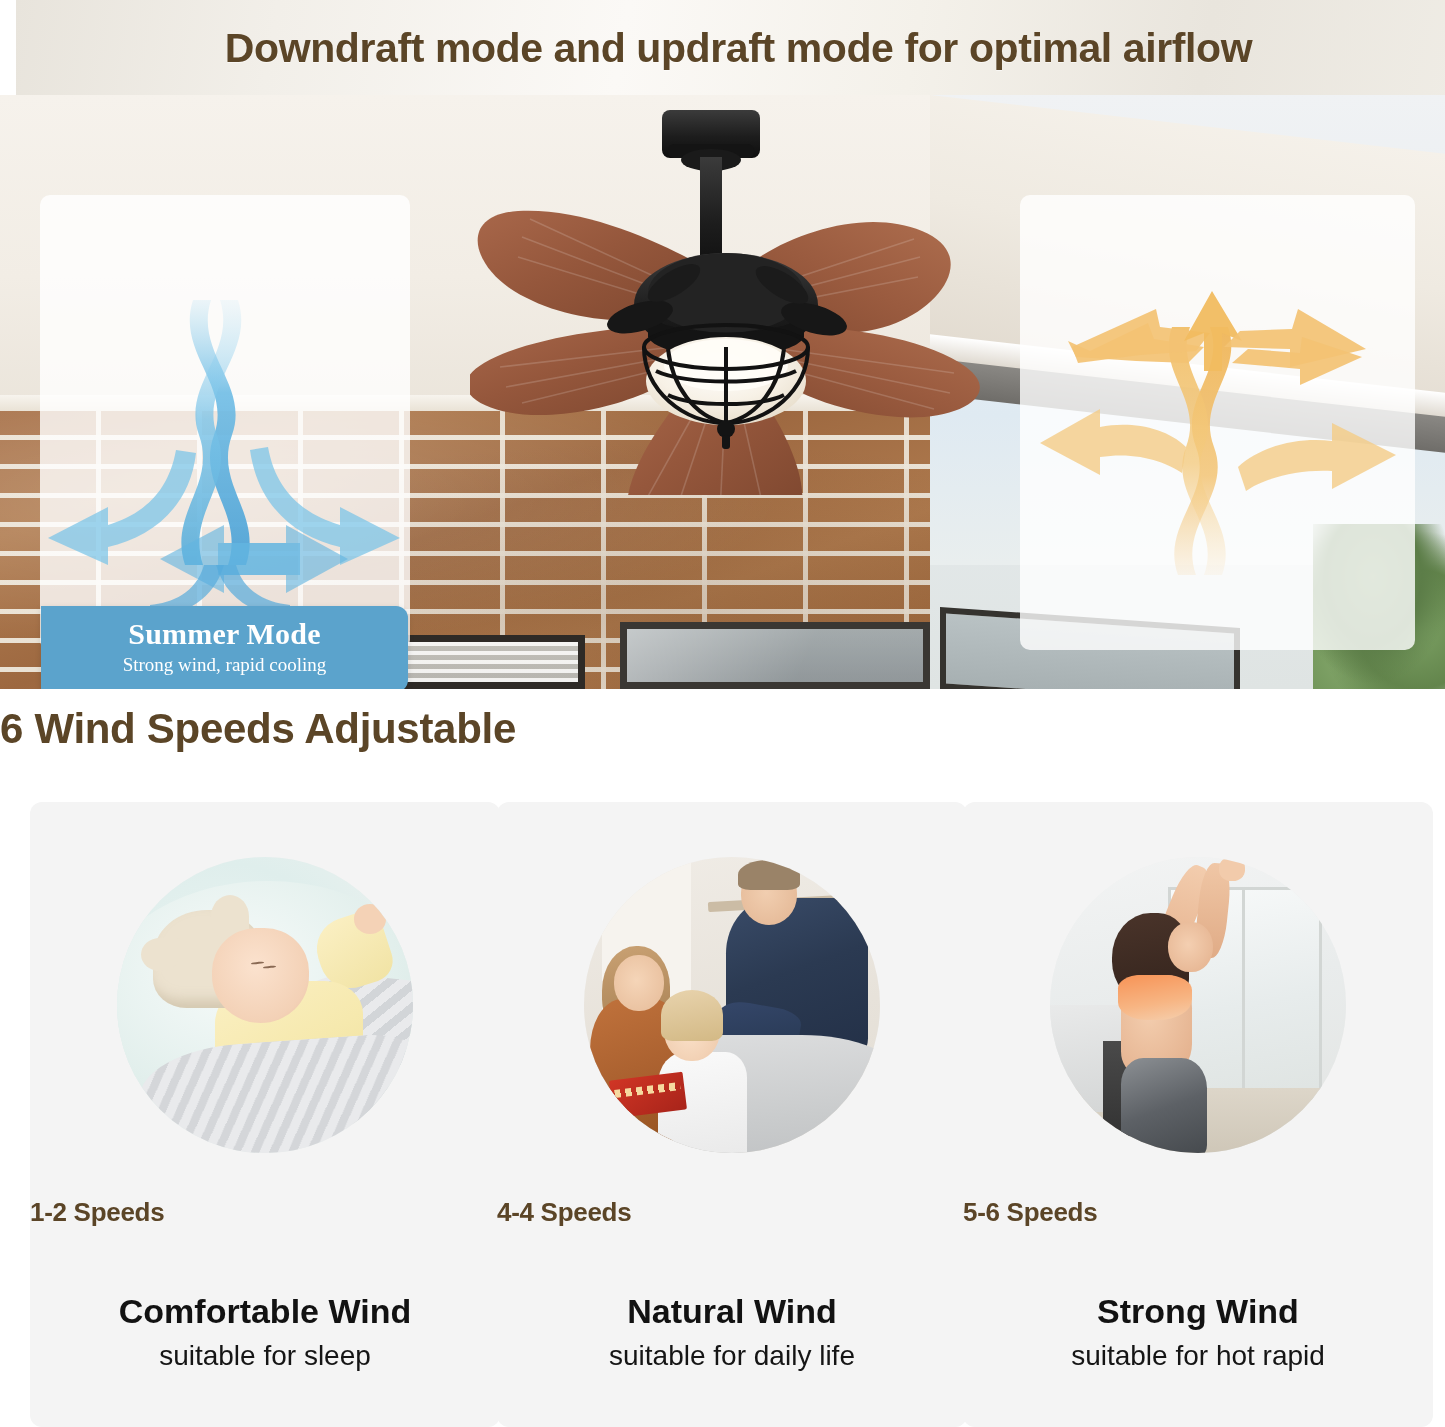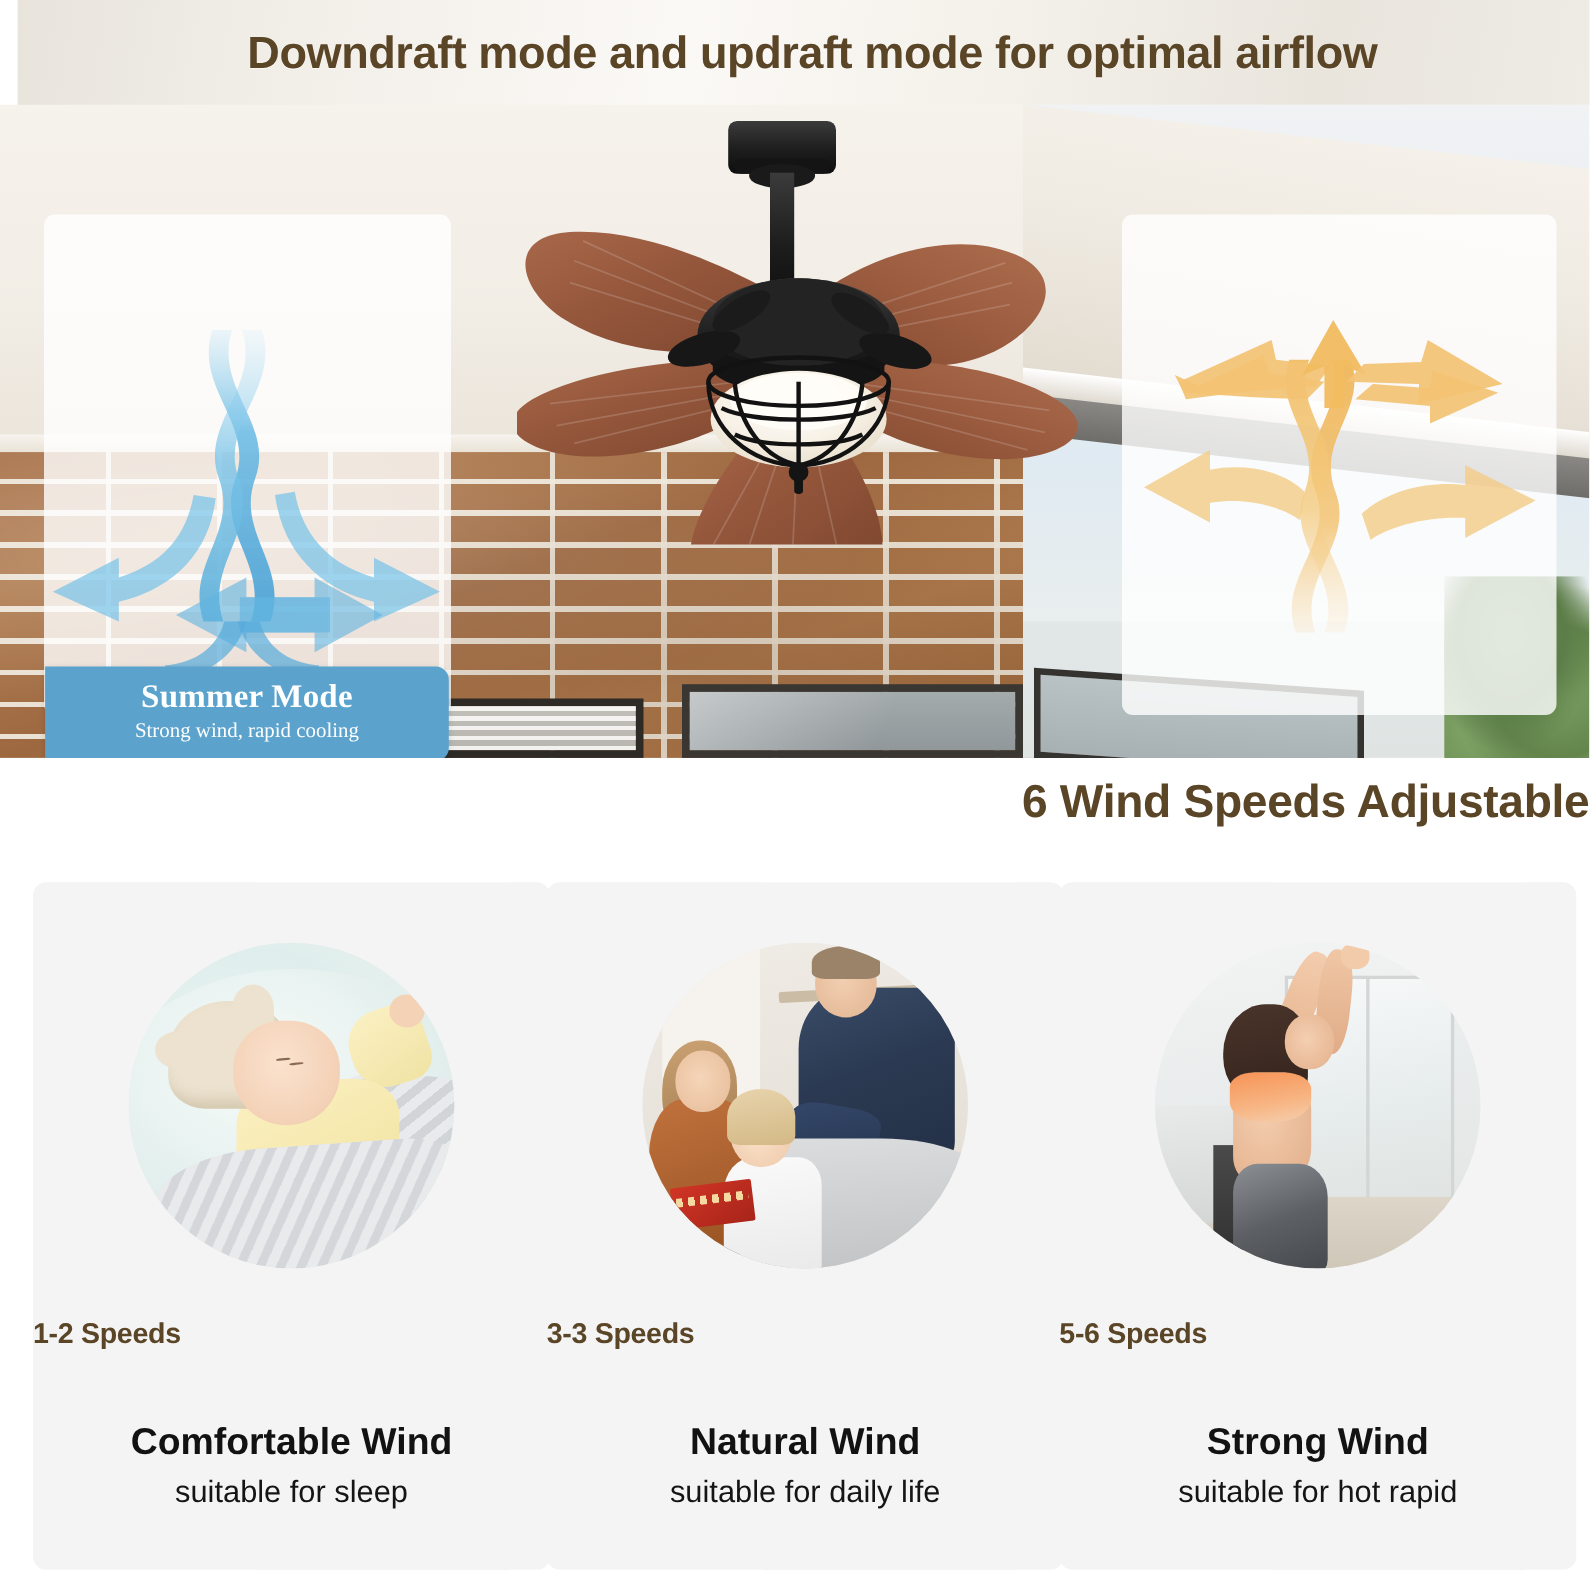--- a/index.html
+++ b/index.html
@@ -154,21 +154,21 @@
   }
   .badge-winter {
     left: 1021px; top: 540px; width: 392px;
     background: #eeab4b; border-radius: 12px 0 0 12px; color: #fdf6e6;
   }
   .badge-winter .badge-sub { color:#fdf3e0; }
 
   
   .section-title {
     position: absolute; left: 0; top: 705px; width: 1445px;
-    text-align: right; font-size: 42px; font-weight: bold; color: #5b4527;
+    text-align: left; font-size: 42px; font-weight: bold; color: #5b4527;
     letter-spacing: -0.3px;
   }
 
   
   .cards { position: absolute; left: 0; top: 802px; width: 1445px; height: 625px; }
   .card {
     position: absolute; top: 0; width: 470px; height: 625px;
     background: #f4f4f4; border-radius: 12px;
   }
   .card-1 { left: 30px; }
@@ -612,21 +612,21 @@
           <div class="fam-sofa"></div>
           <div class="fam-woman-hair"></div>
           <div class="fam-woman-body"></div>
           <div class="fam-woman-head"></div>
           <div class="fam-kid-body"></div>
           <div class="fam-kid-head"></div>
           <div class="fam-kid-hair"></div>
           <div class="fam-book"></div>
         </div>
       </div>
-      <div class="speeds-label">3-3 Speeds</div>
+      <div class="speeds-label">4-4 Speeds</div>
       <div class="wind-name">Natural Wind</div>
       <div class="wind-desc">suitable for daily life</div>
     </div>
 
     <div class="card card-3">
       <div class="photo-circle">
         <div class="ph fit-bg">
           <div class="fit-window"></div>
           <div class="fit-floor"></div>
           <div class="fit-counter"></div>

